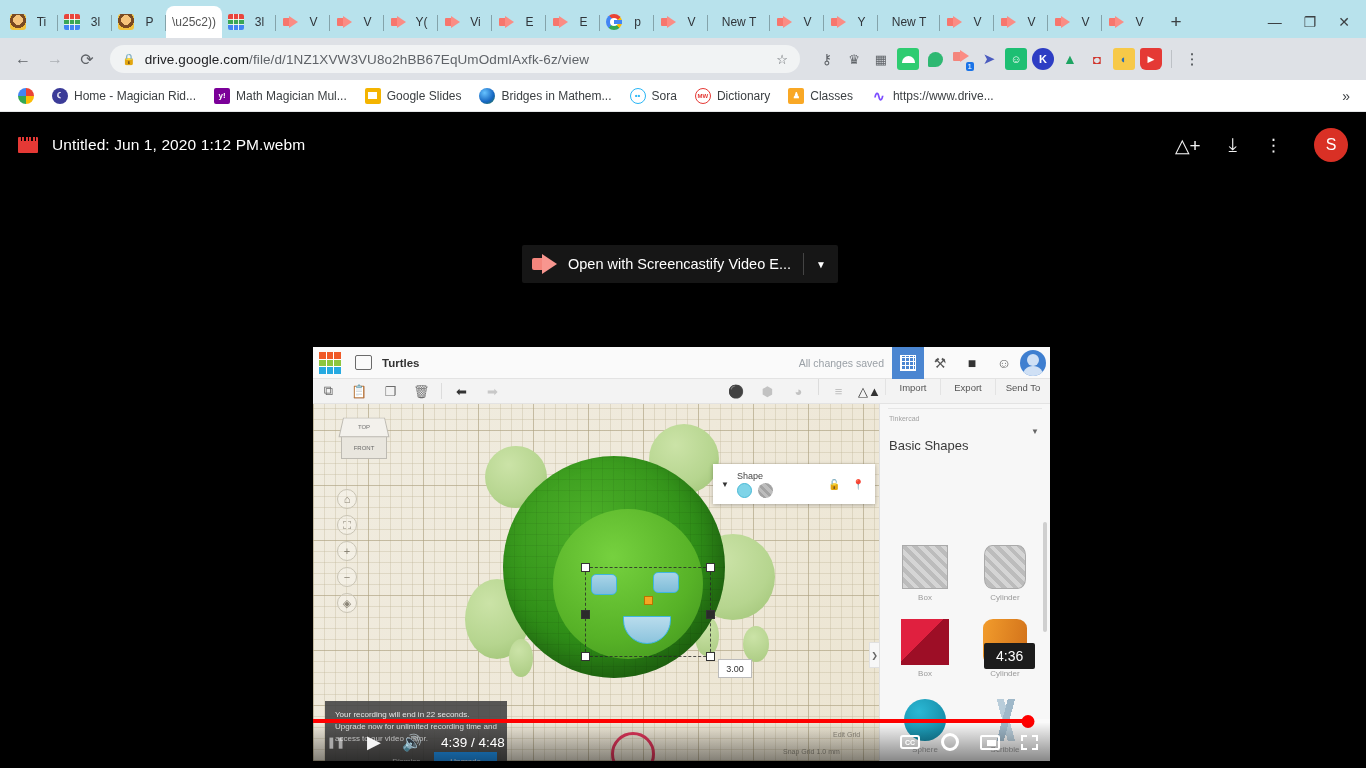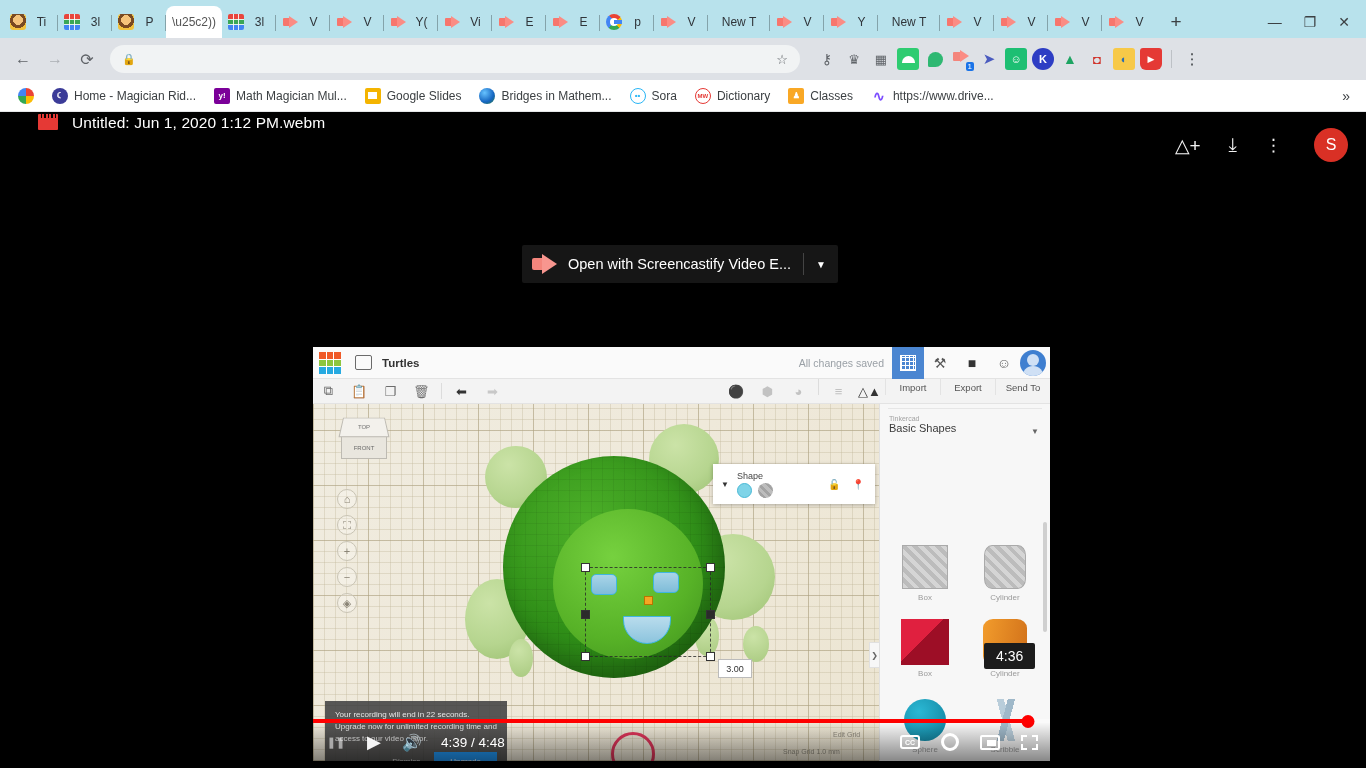--- a/index.html
+++ b/index.html
@@ -105,21 +105,21 @@
     padding: 0 10px; gap: 2px; border-bottom:1px solid #e4e6e8;
   }
   .bm { display:flex; align-items:center; gap:6px; padding: 3px 8px; flex:none;}
   .bm-ico { width:16px;height:16px;flex:none;border-radius:2px;
     display:flex;align-items:center;justify-content:center;font-size:8px;color:#fff;font-weight:bold;}
   .bm-label { font-size:12px; color:#3c4043; white-space:nowrap; }
   .bm-more { margin-left:auto; font-size:14px; color:#3c4043; padding-right:6px;}
 
   
   .drive { position:absolute; left:0; top:114px; width:1366px; height:654px; background:#000; }
-  .drive-header { height:62px; display:flex; align-items:flex-start; padding: 0 18px; position:relative;margin-left:20px;}
+  .drive-header { height:62px; display:flex; align-items:center; padding: 0 18px; position:relative;}
   .drive-fileicon { width:20px;height:16px; flex:none; margin-right:14px; position:relative;}
   .drive-fileicon:before{content:"";position:absolute;inset:0;background:#e53935;border-radius:1px;}
   .drive-fileicon:after{content:"";position:absolute;left:1px;top:0;width:18px;height:4px;
     background:repeating-linear-gradient(90deg,#e53935 0 2px,#000 2px 3.5px);}
   .drive-title { color:#fff; font-size:15.5px; letter-spacing:.1px; }
   .cast-btn {
     position:absolute; left:522px; top:131px; height:38px; background:#161616;
     display:flex; align-items:center; border-radius:2px; padding-left:10px;
   }
   .cast-ico { width:28px;height:20px;flex:none;position:relative;margin-right:8px;}
@@ -227,21 +227,21 @@
   
   .tc-right { position:absolute; right:0; top:0; width:171px; bottom:0; background:#f7f7f7;
     border-left:1px solid #e0e0e0;}
   .tc-tools { display:flex; padding:10px 0 6px; }
   .tc-tool { flex:1; display:flex; flex-direction:column; align-items:center; gap:5px;}
   .tc-tool .gly { width:30px;height:26px; }
   .tc-tool span { font-size:8px; color:#8d8d8d;}
   .tc-sep { height:1px; background:#e6e6e6; margin:4px 8px; }
   .tc-select { margin:6px 9px 0; position:relative; }
   .tc-select .lbl { font-size:7px; color:#a3a3a3; }
-  .tc-select .val { font-size:11px; color:#3a3a3a; margin-top:0; }
+  .tc-select .val { font-size:13px; color:#3a3a3a; margin-top:16px; }
   .tc-select .car { position:absolute; right:2px; top:12px; font-size:8px; color:#666;}
   .tc-shapes { position:absolute; left:0; right:0; top:118px; bottom:0; padding: 8px 6px;
     display:grid; grid-template-columns:1fr 1fr; gap:4px 2px; align-content:start;}
   .shp { display:flex; flex-direction:column; align-items:center; justify-content:flex-end; height:72px;}
   .shp .nm { font-size:8px; color:#9a9a9a; margin-top:4px;}
   .scroll-track{position:absolute;right:3px;top:118px;width:4px;height:110px;background:#cfcfcf;border-radius:2px;}
   .sw-box{width:46px;height:44px;background:repeating-linear-gradient(45deg,#d5d5d5 0 4px,#bcbcbc 4px 8px);
     border:1px solid #aaa;}
   .sw-cyl{width:42px;height:44px;border-radius:8px/10px;background:repeating-linear-gradient(45deg,#d5d5d5 0 4px,#bcbcbc 4px 8px);
     border:1px solid #aaa;}
@@ -403,20 +403,21 @@
       <span>✕</span>
     </div>
   </div>
 
   <div class="toolbar">
     <div class="navbtn">←</div>
     <div class="navbtn" style="opacity:.4">→</div>
     <div class="navbtn">⟳</div>
     <div class="omnibox">
       <span style="font-size:11px;color:#5f6368">🔒</span>
+      <span class="omni-url"><b>drive.google.com</b><span>/file/d/1NZ1XVW3VU8o2hBB67EqUmOdmIAxfk-6z/view</span></span>
       <span class="omni-star">☆</span>
     </div>
     <div class="ext-row">
       <div class="ext" style="color:#5f6368;font-size:14px">⚷</div>
       <div class="ext" style="color:#5f6368;font-size:13px">♛</div>
       <div class="ext" style="color:#5f6368;font-size:13px">▦</div>
       <div class="ext" style="background:#2ecc71;border-radius:3px;">
           <span style="width:13px;height:7px;border-radius:7px 7px 0 0;background:#fff;display:block"></span>
         </div>
       <div class="ext">

